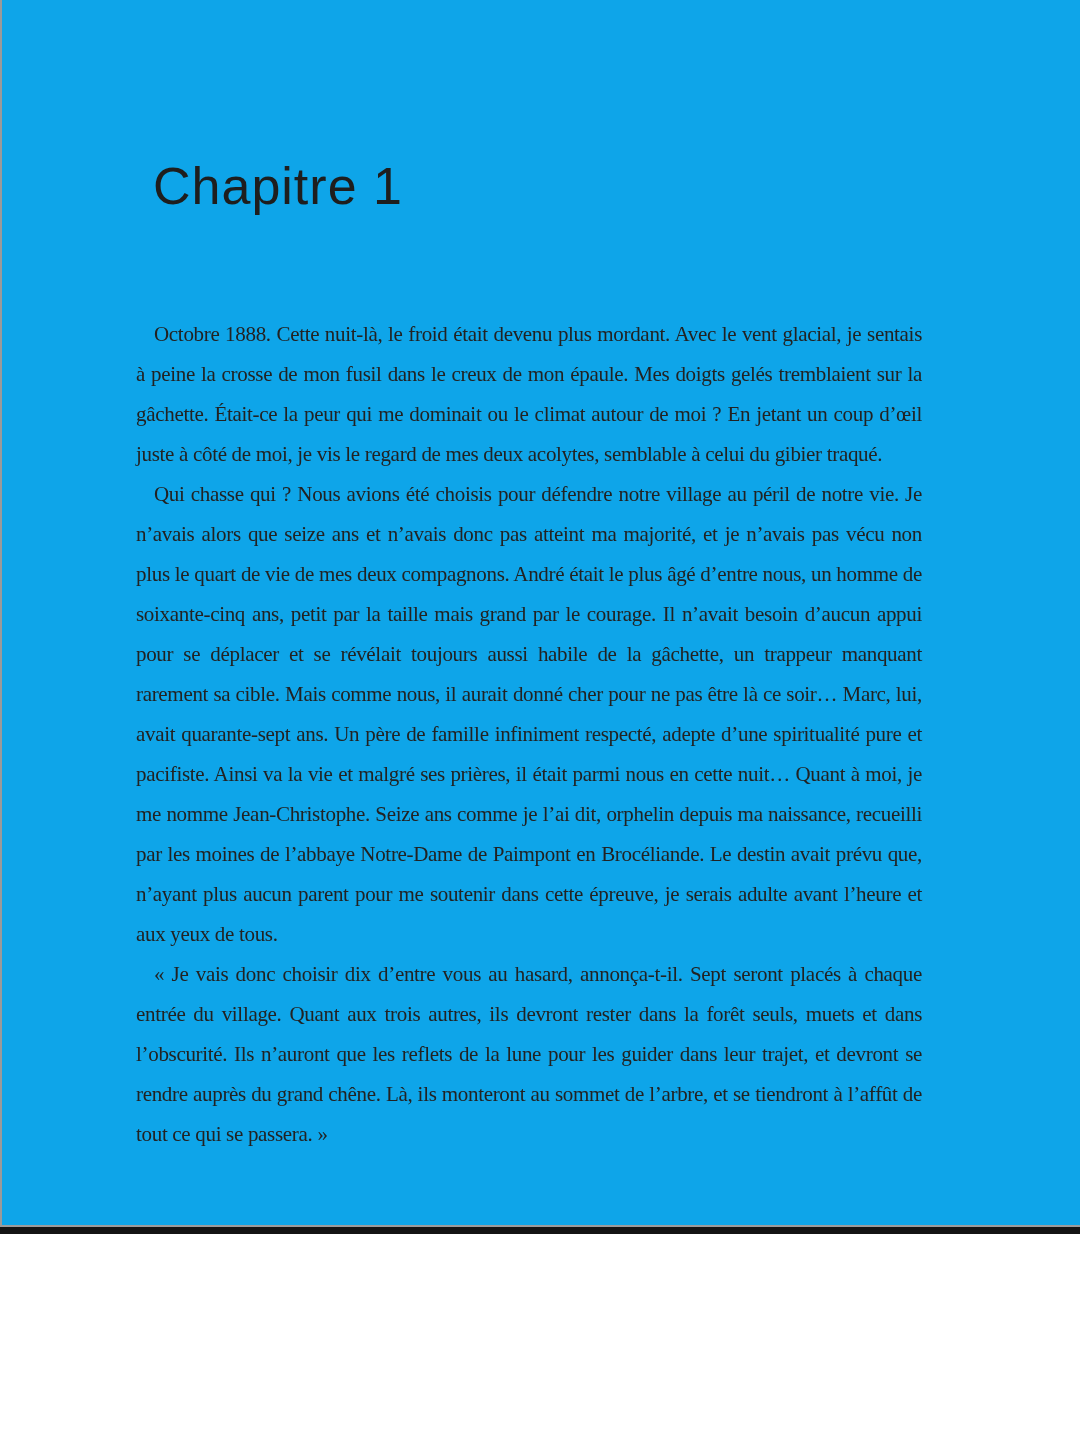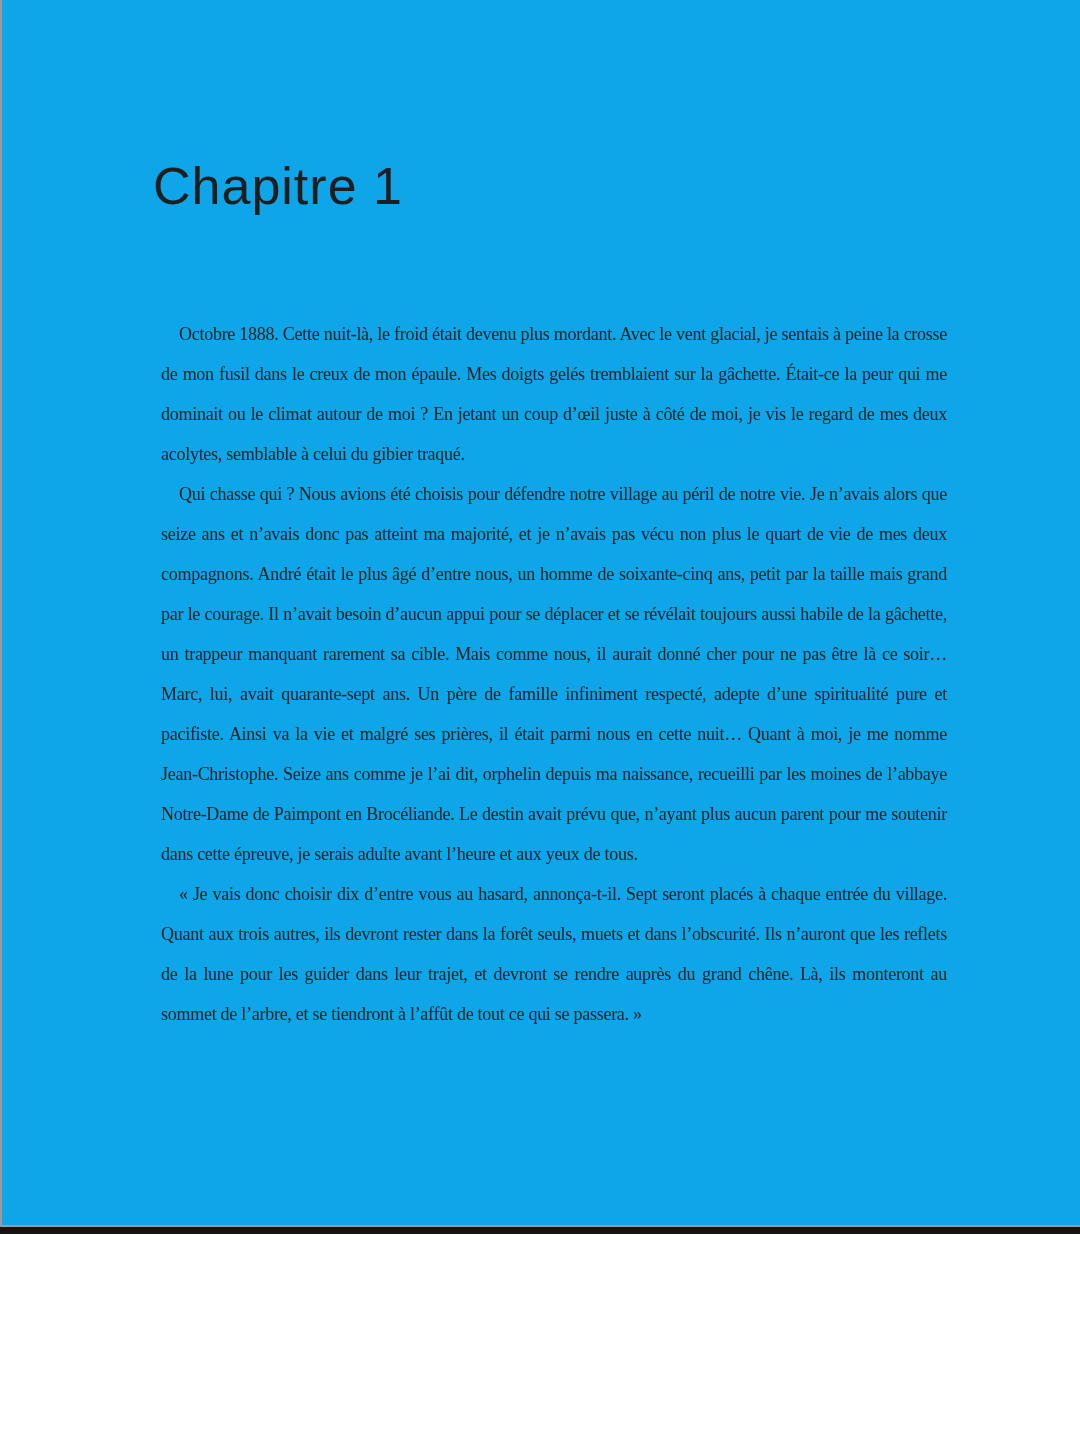--- a/index.html
+++ b/index.html
@@ -42,24 +42,24 @@
     margin: 0;
     font-family: "Liberation Sans", sans-serif;
     font-weight: 400;
     font-size: 52px;
     line-height: 1.1;
     letter-spacing: 1px;
     color: #1e1e1e;
   }
   .body-text {
     position: absolute;
-    left: 161px;
+    left: 136px;
     top: 314px;
     width: 786px;
-    font-size: 18px;
+    font-size: 21px;
     line-height: 40px;
     letter-spacing: -0.015em;
     color: #222222;
     text-align: justify;
   }
   .body-text p {
     margin: 0;
     text-indent: 18px;
   }
   .footer {

